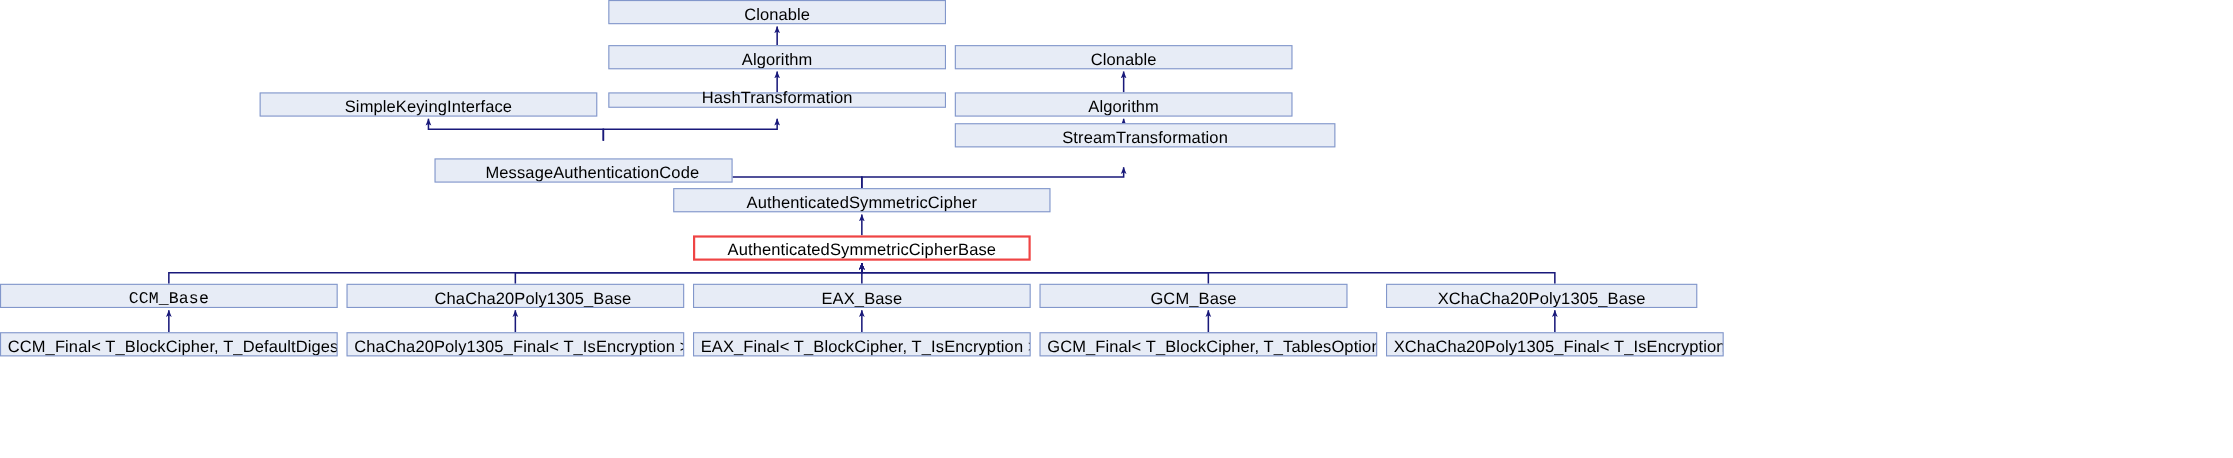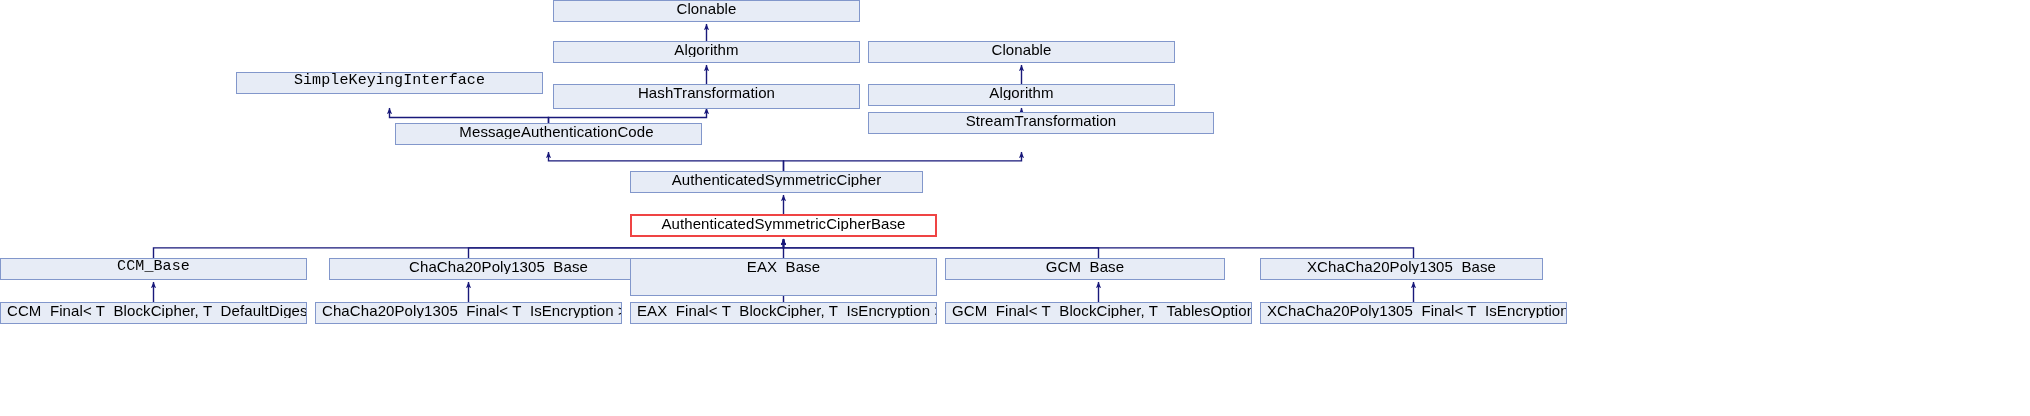--- a/index.html
+++ b/index.html
@@ -25,21 +25,21 @@
   }
   .node {
     position: absolute;
     box-sizing: border-box;
     background: #e7ecf6;
     border: 1px solid #8297cb;
     color: #000000;
     font-size: 15px;
     line-height: 1;
     display: flex;
-    align-items: flex-start;
+    align-items: flex-end;
     justify-content: center;
     white-space: nowrap;
     letter-spacing: 0.1px;
   }
   .node.current {
     background: #ffffff;
     border: 2px solid #ef4444;
   }
   .node-label {
     display: block;
@@ -83,48 +83,48 @@
   <div id="nodes">
       <div class="node" style="left: 553px; top: 0px; width: 307px; height: 22px;">
         <span class="node-label">Clonable</span>
       </div>
       <div class="node" style="left: 553px; top: 41px; width: 307px; height: 22px;">
         <span class="node-label">Algorithm</span>
       </div>
       <div class="node" style="left: 868px; top: 41px; width: 307px; height: 22px;">
         <span class="node-label">Clonable</span>
       </div>
-      <div class="node" style="left: 236px; top: 72px; width: 307px; height: 22px; font-family: Liberation Mono, monospace;">
+      <div class="node" style="left: 236px; top: 84px; width: 307px; height: 22px;">
         <span class="node-label">SimpleKeyingInterface</span>
       </div>
-      <div class="node" style="left: 553px; top: 84px; width: 307px; height: 25px;">
+      <div class="node" style="left: 553px; top: 84px; width: 307px; height: 14px;">
         <span class="node-label">HashTransformation</span>
       </div>
       <div class="node" style="left: 868px; top: 84px; width: 307px; height: 22px;">
         <span class="node-label">Algorithm</span>
       </div>
-      <div class="node" style="left: 395px; top: 123px; width: 307px; height: 22px; padding-left: 16px;">
+      <div class="node" style="left: 395px; top: 144px; width: 271px; height: 22px; padding-left: 16px;">
         <span class="node-label">MessageAuthenticationCode</span>
       </div>
       <div class="node" style="left: 868px; top: 112px; width: 346px; height: 22px;">
         <span class="node-label">StreamTransformation</span>
       </div>
-      <div class="node" style="left: 630px; top: 171px; width: 293px; height: 22px;">
+      <div class="node" style="left: 612px; top: 171px; width: 343px; height: 22px;">
         <span class="node-label">AuthenticatedSymmetricCipher</span>
       </div>
       <div class="node current" style="left: 630px; top: 214px; width: 307px; height: 23px;">
         <span class="node-label">AuthenticatedSymmetricCipherBase</span>
       </div>
       <div class="node" style="left: 0px; top: 258px; width: 307px; height: 22px; font-family: Liberation Mono, monospace;">
         <span class="node-label">CCM_Base</span>
       </div>
-      <div class="node" style="left: 329px; top: 258px; width: 307px; height: 22px; padding-left: 32px;">
+      <div class="node" style="left: 315px; top: 258px; width: 307px; height: 22px; padding-left: 32px;">
         <span class="node-label">ChaCha20Poly1305_Base</span>
       </div>
-      <div class="node" style="left: 630px; top: 258px; width: 307px; height: 38px;">
+      <div class="node" style="left: 630px; top: 258px; width: 307px; height: 22px;">
         <span class="node-label">EAX_Base</span>
       </div>
       <div class="node" style="left: 945px; top: 258px; width: 280px; height: 22px;">
         <span class="node-label">GCM_Base</span>
       </div>
       <div class="node" style="left: 1260px; top: 258px; width: 283px; height: 22px;">
         <span class="node-label">XChaCha20Poly1305_Base</span>
       </div>
       <div class="node" style="left: 0px; top: 302px; width: 307px; height: 22px;">
         <span class="node-label">CCM_Final&lt; T_BlockCipher, T_DefaultDigestSize, T_IsEncryption &gt;</span>

